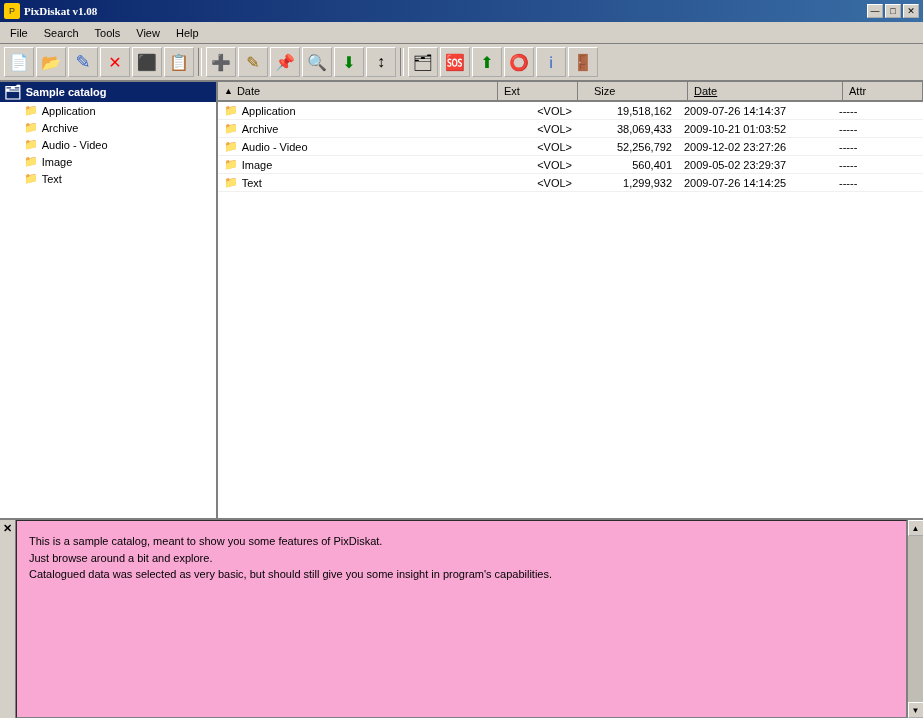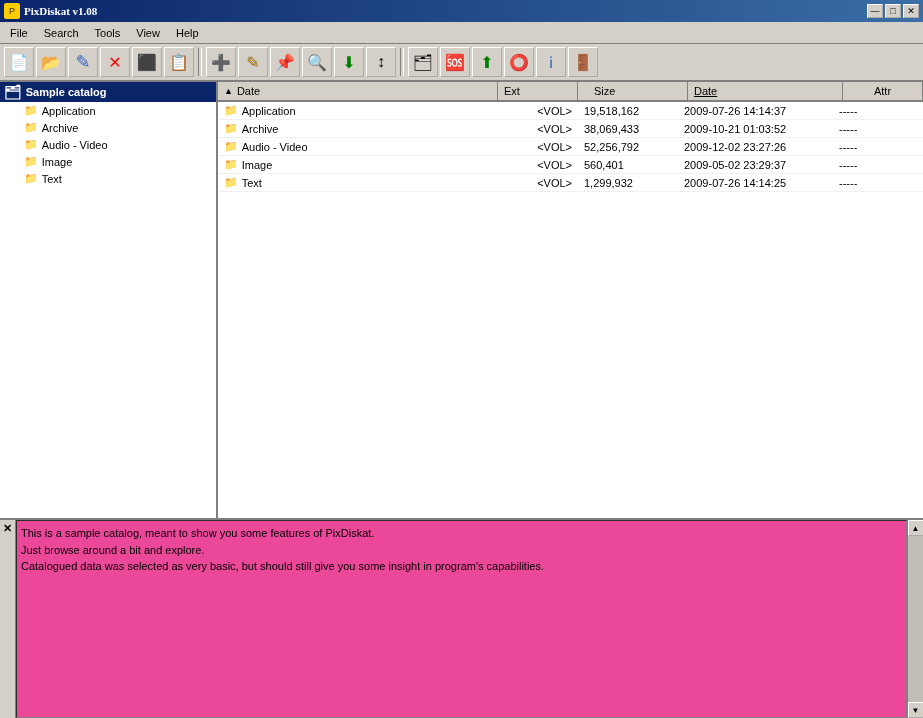--- a/index.html
+++ b/index.html
@@ -171,37 +171,37 @@
       cursor: pointer;
       user-select: none;
       display: flex;
       align-items: center;
       gap: 4px;
     }
     .col-name { width: 280px; }
     .col-ext { width: 80px; text-align: right; }
     .col-size { width: 100px; text-align: right; margin-left: 10px; }
     .col-date { width: 155px; text-decoration: underline; }
-    .col-attr { width: 80px; justify-content: center; }
+    .col-attr { width: 80px; }
 
     .file-row {
       display: flex;
       align-items: center;
       border-bottom: 1px solid #f0f0f0;
       cursor: pointer;
     }
     .file-cell {
       padding: 2px 6px;
       font-size: 11px;
       overflow: hidden;
       white-space: nowrap;
     }
     .cell-name { width: 280px; display: flex; align-items: center; gap: 4px; }
     .cell-ext { width: 80px; text-align: right; }
-    .cell-size { width: 100px; }
+    .cell-size { width: 100px; text-align: right; }
     .cell-date { width: 155px; }
     .cell-attr { width: 80px; }
 
     
     .info-panel {
       height: 200px;
       display: flex;
       background: #d4d0c8;
       border-top: 2px solid #808080;
     }
@@ -215,24 +215,24 @@
       justify-content: center;
       padding-top: 2px;
     }
     .close-x {
       font-size: 11px;
       cursor: pointer;
       font-weight: bold;
     }
     .info-text-area {
       flex: 1;
-      background: #ec4899;
+      background: #f9a8d4;
       border: 1px inset #808080;
       overflow-y: auto;
-      padding: 4px;
+      padding: 12px;
       font-size: 11px;
       line-height: 1.5;
     }
     .info-scrollbar {
       width: 16px;
       background: #d4d0c8;
       border-left: 1px solid #808080;
       display: flex;
       flex-direction: column;
       align-items: center;

